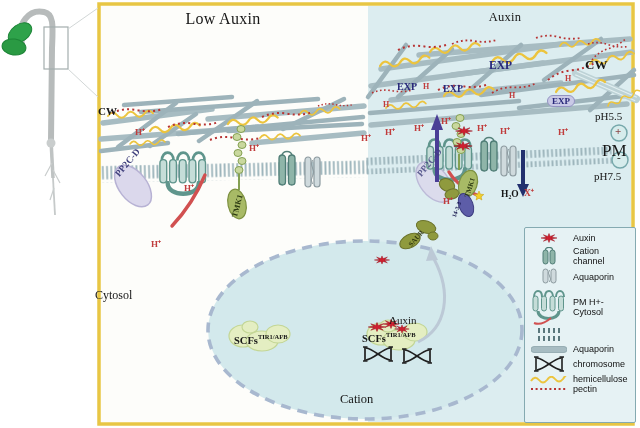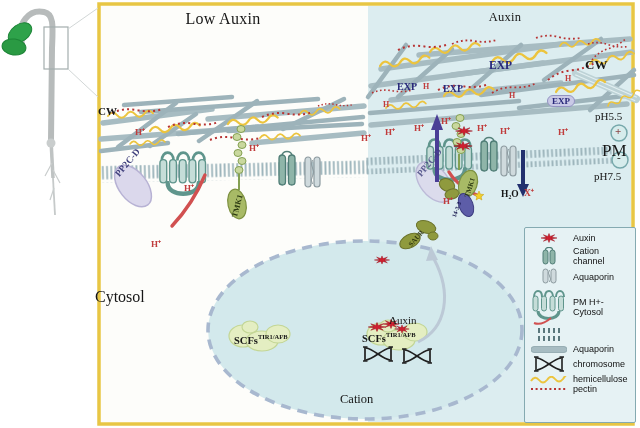--- a/index.html
+++ b/index.html
@@ -265,21 +265,21 @@
 
 <span class="t" style="left:595px;top:110px;font-size:11px;">pH5.5</span>
 <span class="t" style="left:615px;top:125px;font-size:11px;font-weight:bold;color:#8a4444;">+</span>
 <span class="t" style="left:602px;top:141px;font-size:17px;">PM</span>
 <span class="t" style="left:617px;top:151px;font-size:11px;font-weight:bold;color:#333;">-</span>
 <span class="t" style="left:594px;top:170px;font-size:11px;">pH7.5</span>
 
 <span class="t" style="left:501px;top:189px;font-size:9.5px;font-weight:bold;">H₂O</span>
 <span class="t" style="left:524px;top:186px;font-size:9.5px;font-weight:bold;color:#c03c3c;">X⁺</span>
 
-<span class="t" style="left:95px;top:288px;font-size:16px;">Cytosol</span>
+<span class="t" style="left:95px;top:288px;font-size:12px;">Cytosol</span>
 <span class="t" style="left:340px;top:392px;font-size:12.5px;">Cation</span>
 <span class="t" style="left:389px;top:314px;font-size:11px;">Auxin</span>
 
 <span class="t" style="left:234px;top:333px;font-size:10.5px;font-weight:bold;"><span>SCFs</span><span class="supx">TIR1/AFB</span></span>
 <span class="t" style="left:362px;top:331px;font-size:10.5px;font-weight:bold;"><span>SCFs</span><span class="supx">TIR1/AFB</span></span>
 
 <span class="t rot" style="left:113px;top:172px;font-size:9.5px;font-weight:bold;color:#3f3f7c;transform:rotate(-50deg);">PP2C-D</span>
 <span class="t rot" style="left:415px;top:172px;font-size:9.5px;font-weight:bold;color:#3f3f7c;opacity:.8;transform:rotate(-50deg);">PP2C-D</span>
 <span class="t rot" style="left:230px;top:216px;font-size:8px;font-weight:bold;color:#2c3a12;transform:rotate(-75deg);">TMK1</span>
 <span class="t rot" style="left:463px;top:196px;font-size:7px;font-weight:bold;color:#2c3a12;transform:rotate(-72deg);">TMK1</span>

